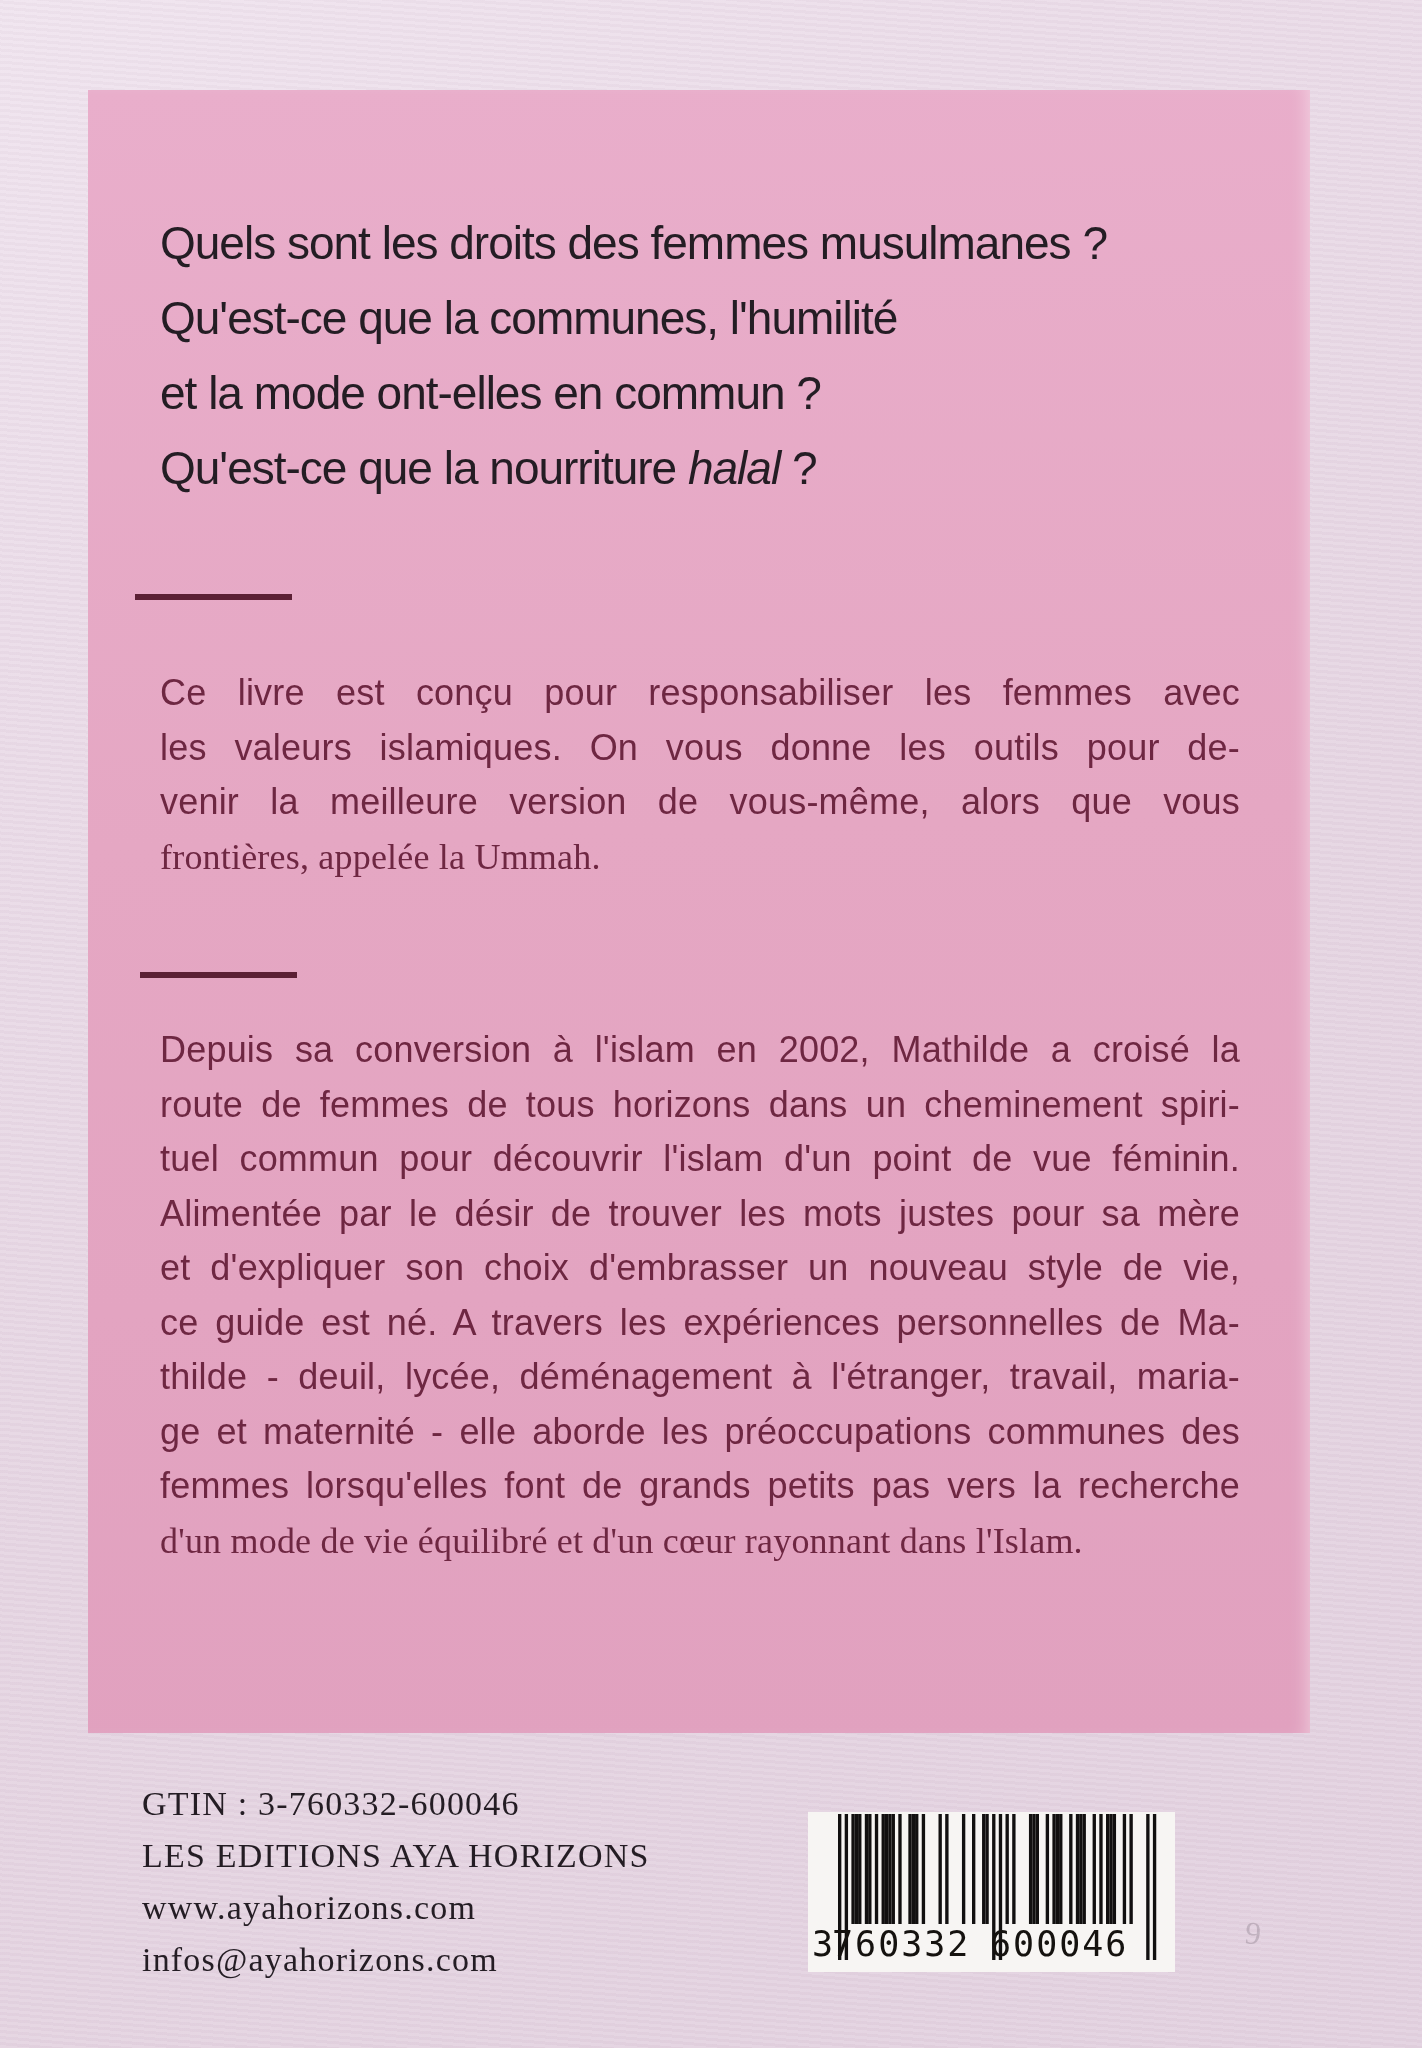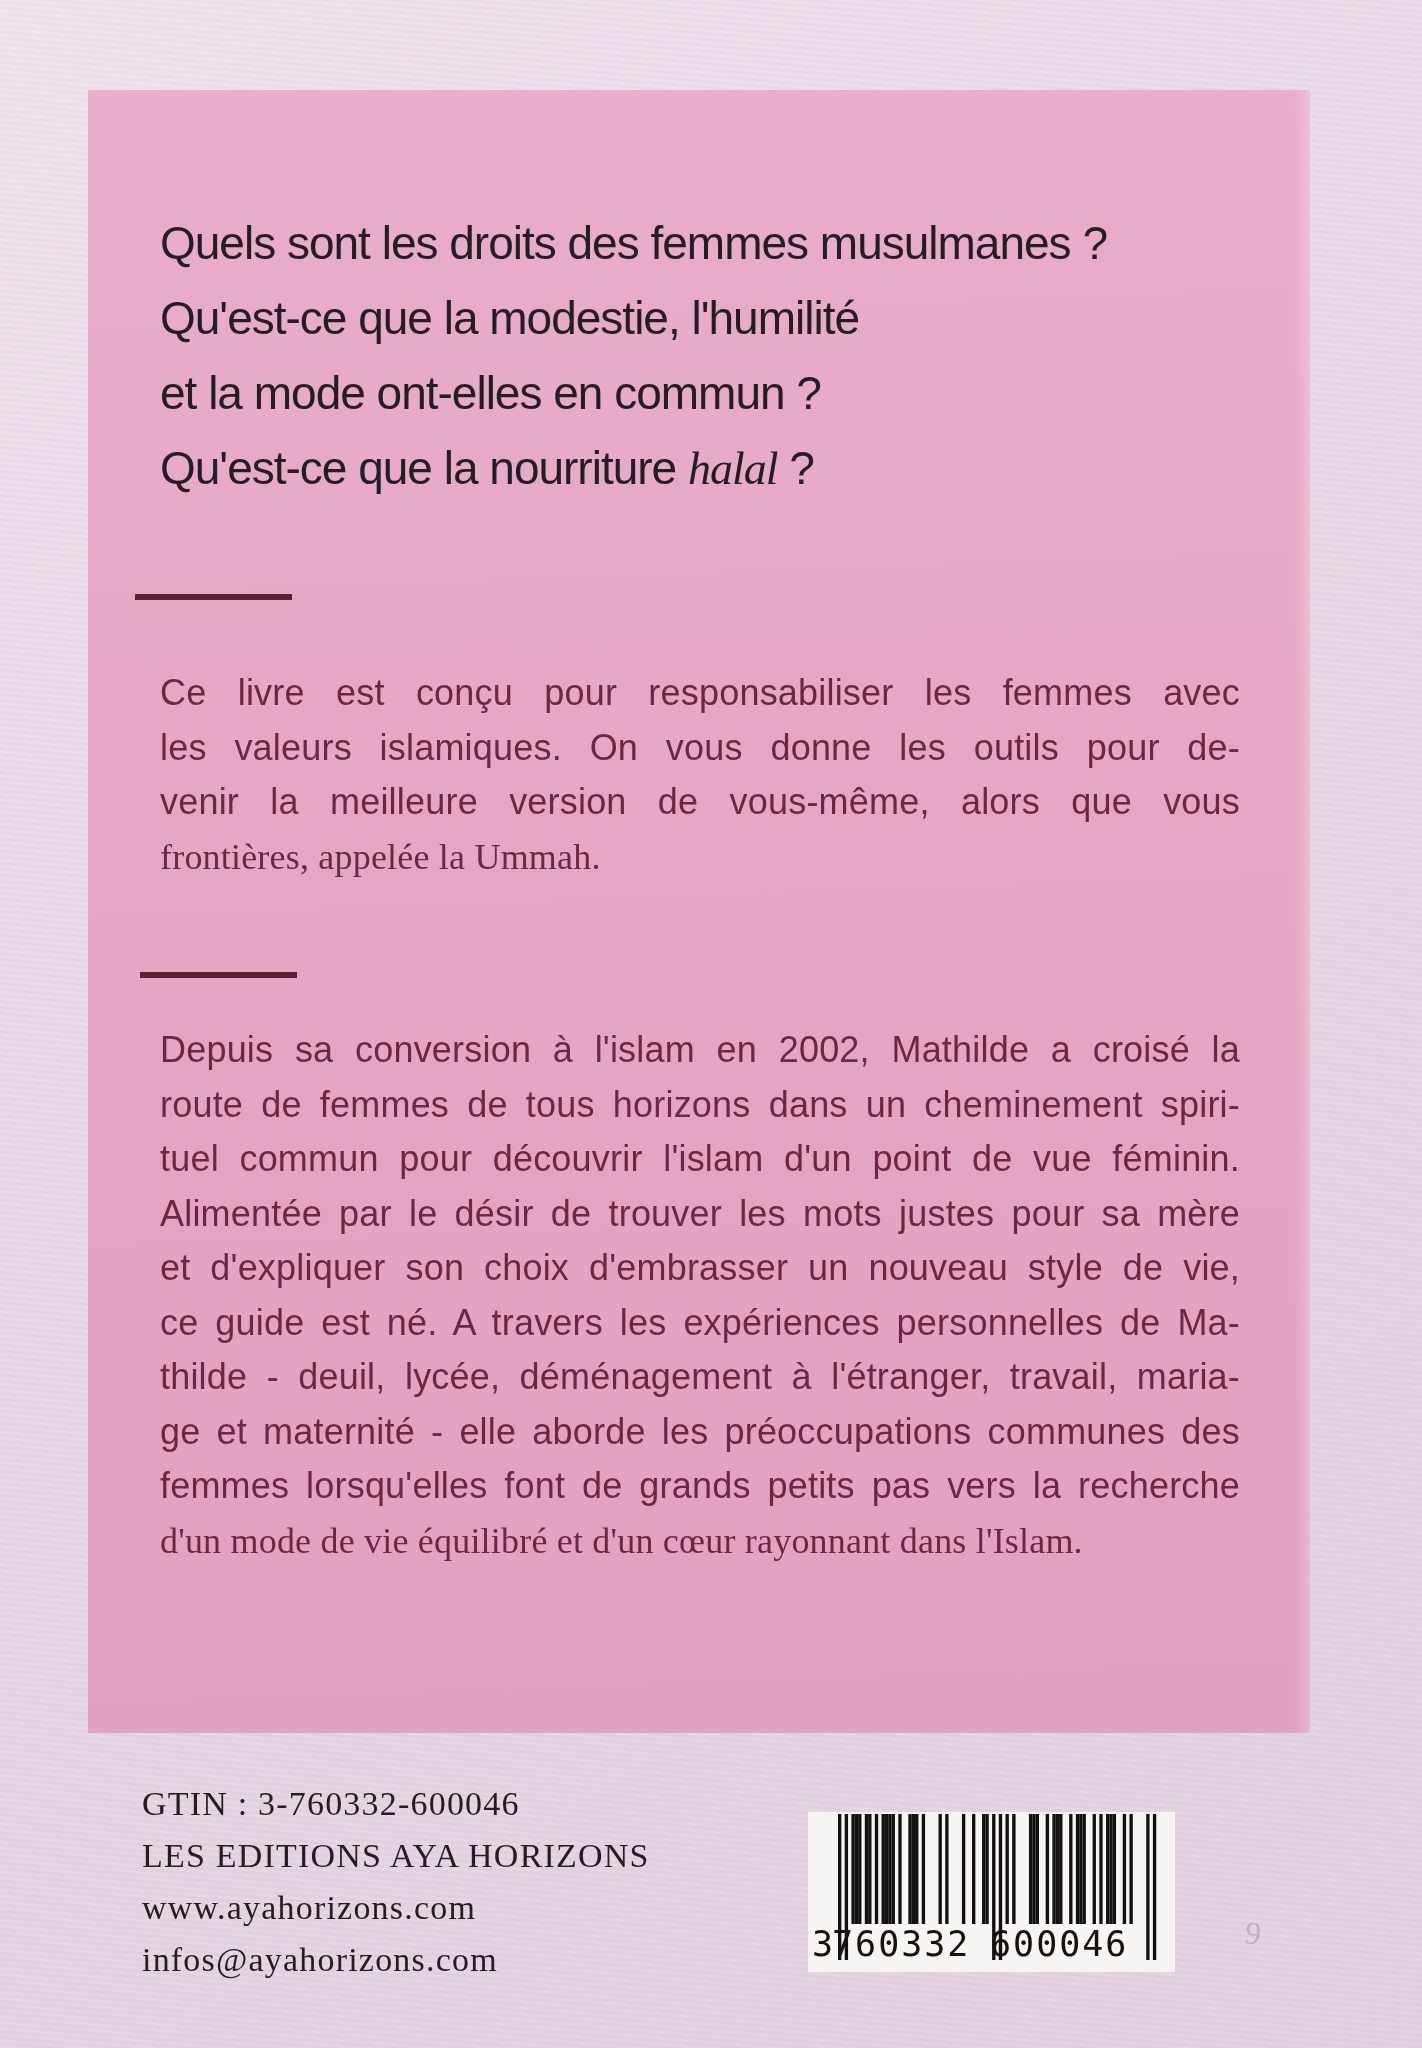--- a/index.html
+++ b/index.html
@@ -18,21 +18,21 @@
     background:linear-gradient(178deg,#e9aecb 0%,var(--panel-pink) 45%,#e1a1bf 100%);
     box-shadow:inset -14px 0 18px -12px rgba(255,255,255,.45);
     margin-top:20px;
   }
   .questions{
     position:absolute;left:72px;top:116px;width:1090px;
     color:var(--ink);font-size:46px;line-height:75px;letter-spacing:-1px;
   }
   .questions .jline{white-space:nowrap;}
   .q-last{white-space:nowrap;}
-  .q-italic{font-style:italic;font-family:Liberation Serif, serif;}
+  .q-italic{font-style:italic;}
   .divider{
     position:absolute;height:6px;width:157px;background:var(--maroon-dark);
   }
   .divider.d1{left:47px;top:504px;}
   .divider.d2{left:52px;top:882px;}
   .para{
     position:absolute;left:72px;width:1080px;
     color:var(--maroon);font-size:36px;line-height:54.5px;letter-spacing:.2px;
   }
   .para.p1{top:576px;}
@@ -70,21 +70,21 @@
 </head>
 <body>
 
 <div class="texture"></div>
 
 <div class="panel">
 
   <div class="questions">
     <div>
         <div class="jline">Quels sont les droits des femmes musulmanes ?</div>
-        <div class="jline">Qu'est-ce que la modestie, l'humilité</div>
+        <div class="jline">Qu'est-ce que la communes, l'humilité</div>
         <div class="jline">et la mode ont-elles en commun ?</div>
       </div>
     <div class="jline q-last"><span>Qu'est-ce que la nourriture </span><span class="q-italic">halal</span><span> ?</span></div>
   </div>
 
   <div class="divider d1"></div>
 
   <div class="para p1">
       <div class="jline">Ce livre est conçu pour responsabiliser les femmes avec</div>
       <div class="jline">les valeurs islamiques. On vous donne les outils pour de-</div>

